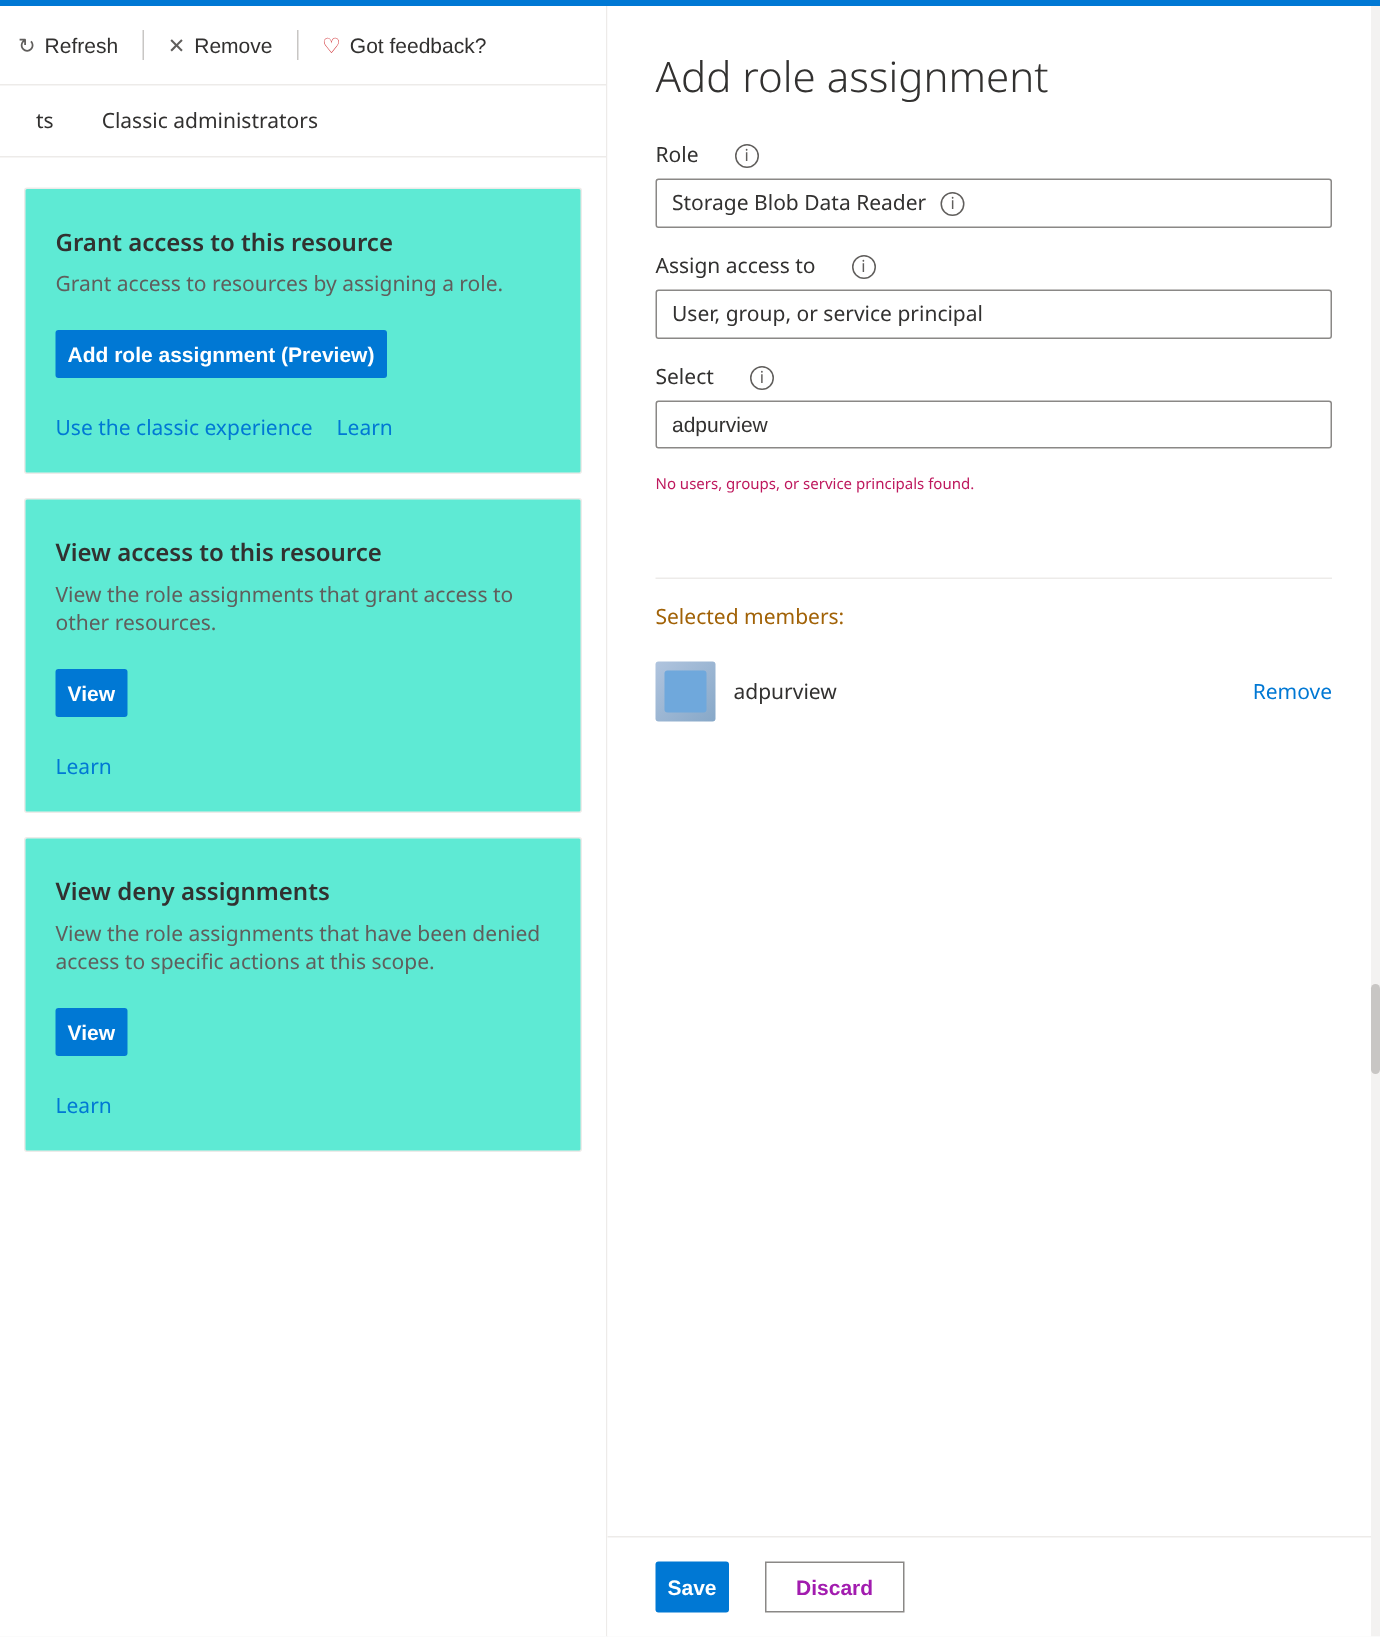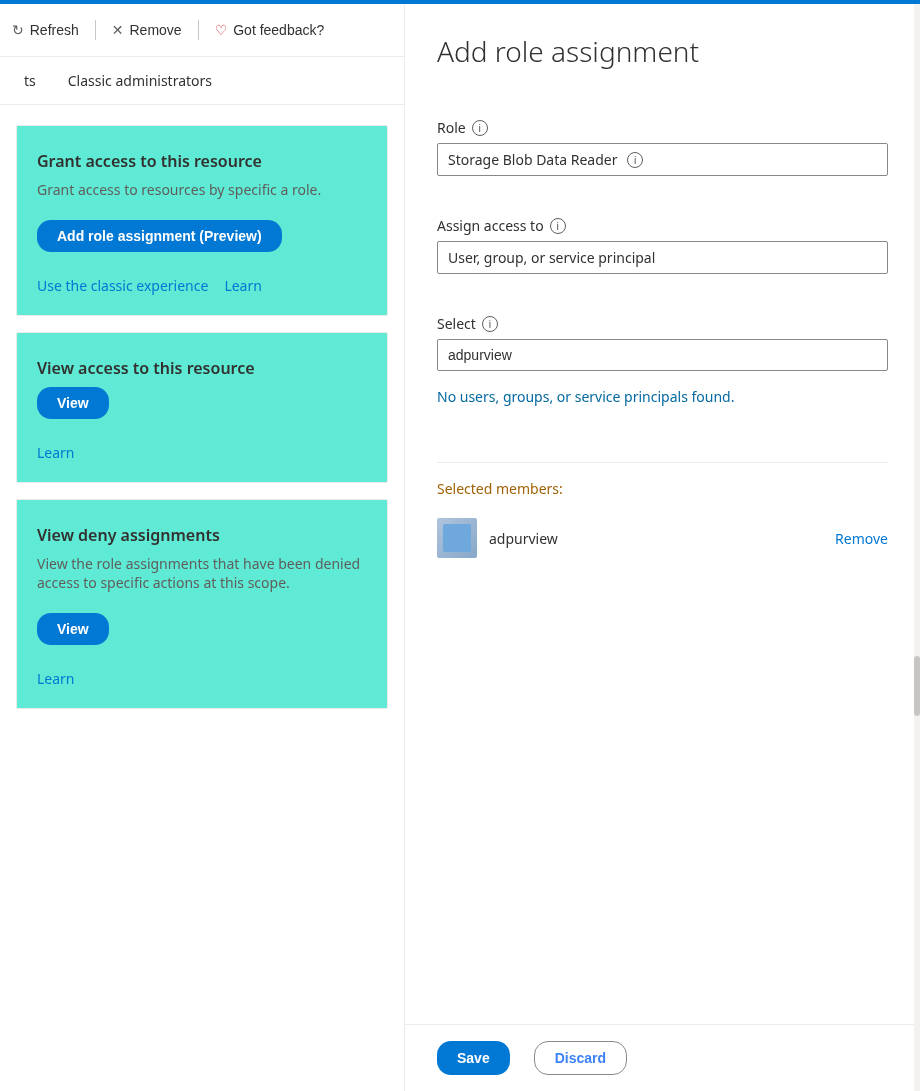--- a/index.html
+++ b/index.html
@@ -113,33 +113,33 @@
       font-size: 14px;
       color: #605e5c;
       margin-bottom: 20px;
       line-height: 1.4;
     }
 
     .btn-primary {
       background: #0078d4;
       color: #fff;
       border: none;
-      border-radius: 14px;
-      padding: 8px 20px;
+      border-radius: 2px;
+      padding: 8px 8px;
       font-size: 14px;
       font-weight: 600;
       cursor: pointer;
       display: inline-block;
     }
 
     .btn-secondary {
       background: #fff;
-      color: #3b82f6;
+      color: #a21caf;
       border: 1px solid #8a8886;
-      border-radius: 14px;
+      border-radius: 0;
       padding: 8px 20px;
       font-size: 14px;
       font-weight: 600;
       cursor: pointer;
       display: inline-block;
     }
 
     .card-links {
       display: flex;
       align-items: center;
@@ -171,26 +171,25 @@
       margin-bottom: 24px;
     }
 
     .form-section {
       margin-bottom: 16px;
     }
 
     .form-label {
       display: flex;
       align-items: center;
-      gap: 6px;
+      gap: 24px;
       font-size: 14px;
       color: #323130;
       margin-bottom: 6px;
       font-weight: 400;
-      margin-top: 24px;
     }
 
     .info-icon {
       width: 16px;
       height: 16px;
       border: 1px solid #605e5c;
       border-radius: 50%;
       display: inline-flex;
       align-items: center;
       justify-content: center;
@@ -219,22 +218,22 @@
       padding: 6px 10px;
       font-size: 14px;
       color: #323130;
       background: #fff;
       width: 100%;
       min-height: 32px;
       outline: none;
     }
 
     .search-results-empty {
-      font-size: 14px;
-      color: #0369a1;
+      font-size: 10px;
+      color: #be185d;
       padding: 16px 0;
     }
 
     .selected-members-section {
       margin-top: 24px;
       border-top: 1px solid #edebe9;
       padding-top: 16px;
     }
 
     .selected-members-label {
@@ -342,30 +341,31 @@
     <div class="tabs-row">
       <span class="tab-label">ts</span>
       <span class="tab-separator"></span>
       <span class="tab-label">Classic administrators</span>
     </div>
 
     <div class="main-content">
 
       <div class="card">
         <div class="card-title">Grant access to this resource</div>
-        <div class="card-desc">Grant access to resources by specific a role.</div>
+        <div class="card-desc">Grant access to resources by assigning a role.</div>
         <button class="btn-primary">Add role assignment (Preview)</button>
         <div class="card-links">
           <a class="link">Use the classic experience</a>
           <a class="link">Learn</a>
         </div>
       </div>
 
       <div class="card">
         <div class="card-title">View access to this resource</div>
+        <div class="card-desc">View the role assignments that grant access to other resources.</div>
         <button class="btn-primary">View</button>
         <div class="card-links">
           <a class="link">Learn</a>
         </div>
       </div>
 
       <div class="card">
         <div class="card-title">View deny assignments</div>
         <div class="card-desc">View the role assignments that have been denied access to specific actions at this scope.</div>
         <button class="btn-primary">View</button>

